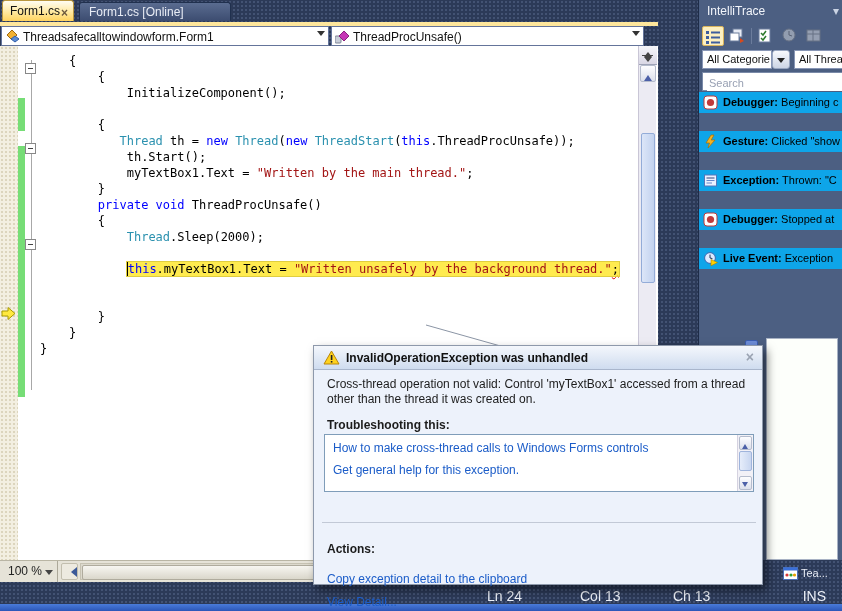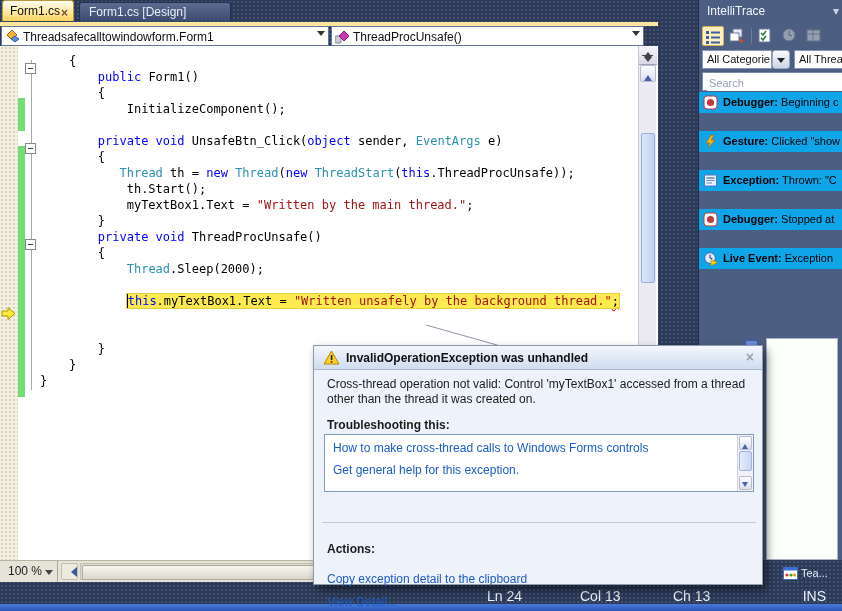--- a/index.html
+++ b/index.html
@@ -127,21 +127,21 @@
 </head>
 <body>
 
 <div class="root">
 
   <div class="abs tab-active">
     <span>Form1.cs</span>
     <span class="tab-close">×</span>
   </div>
   <div class="abs tab-inactive">
-    <span>Form1.cs [Design]</span>
+    <span>Form1.cs [Online]</span>
   </div>
   <div class="abs yellow-strip"></div>
 
   <div class="abs navcombo" style="left:1px;width:328px;">
     <span class="nc-icon">
       <svg width="15" height="15">
           <path d="M7 1 L12 6 L7 11 L2 6 Z" fill="#F2B233" stroke="#A06A10"></path>
           <path d="M10 7 L14 10 L10 13 L6 10 Z" fill="#5B8DD6" stroke="#2F5CA8"></path>
         </svg>
     </span>
@@ -169,25 +169,23 @@
     <div class="obox" style="top:193px;"></div>
 
     <div class="abs cur-arrow">
       <svg width="15" height="13">
           <path d="M1 4 h6 v-3.5 l7 6 -7 6 v-3.5 h-6 z" fill="#FFE93E" stroke="#A89A00" stroke-width="1"></path>
         </svg>
     </div>
 
     <div class="code" id="code-lines">
         <div class="cl"><span class="p">    {</span></div>
-        <div class="cl"><span class="p">        </span><span class="k">public</span><span class="p"> Form1()</span></div>
         <div class="cl"><span class="p">        {</span></div>
         <div class="cl"><span class="p">            InitializeComponent();</span></div>
         <div class="cl"></div>
-        <div class="cl"><span class="p">        </span><span class="k">private</span><span class="p"> </span><span class="k">void</span><span class="p"> UnsafeBtn_Click(</span><span class="k">object</span><span class="p"> sender, </span><span class="t">EventArgs</span><span class="p"> e)</span></div>
         <div class="cl"><span class="p">        {</span></div>
         <div class="cl"><span class="p">           </span><span class="t">Thread</span><span class="p"> th = </span><span class="k">new</span><span class="p"> </span><span class="t">Thread</span><span class="p">(</span><span class="k">new</span><span class="p"> </span><span class="t">ThreadStart</span><span class="p">(</span><span class="k">this</span><span class="p">.ThreadProcUnsafe));</span></div>
         <div class="cl"><span class="p">            th.Start();</span></div>
         <div class="cl"><span class="p">            myTextBox1.Text = </span><span class="s">"Written by the main thread."</span><span class="p">;</span></div>
         <div class="cl"><span class="p">        }</span></div>
         <div class="cl"><span class="p">        </span><span class="k">private</span><span class="p"> </span><span class="k">void</span><span class="p"> ThreadProcUnsafe()</span></div>
         <div class="cl"><span class="p">        {</span></div>
         <div class="cl"><span class="p">            </span><span class="t">Thread</span><span class="p">.Sleep(2000);</span></div>
         <div class="cl"></div>
         <div class="cl"><span>            </span><span class="hl"><span class="k">this</span><span class="p">.myTextBox1.Text = </span><span class="s">"Written unsafely by the background thread."</span><span class="p sq">;</span></span></div>

